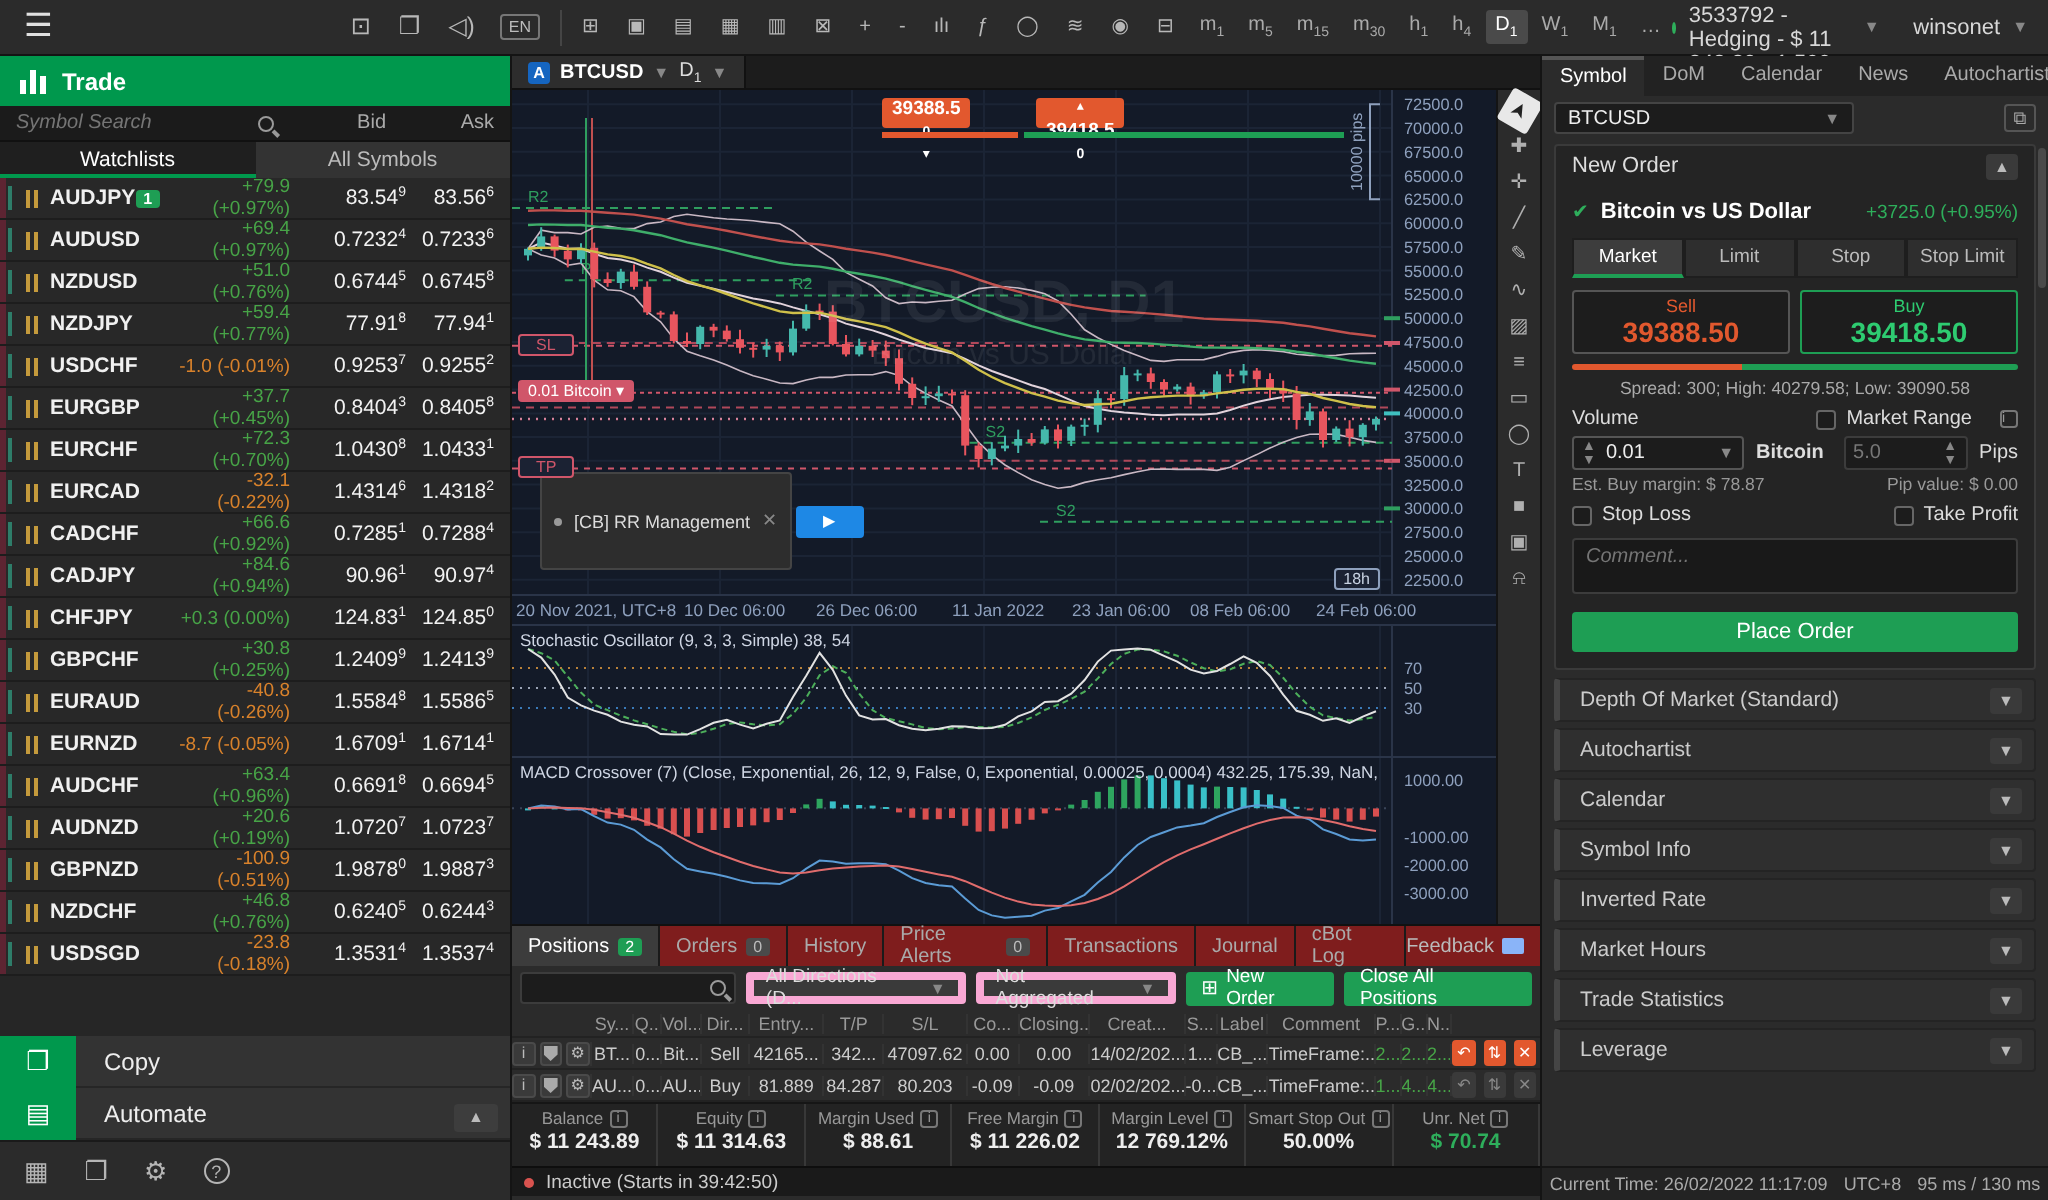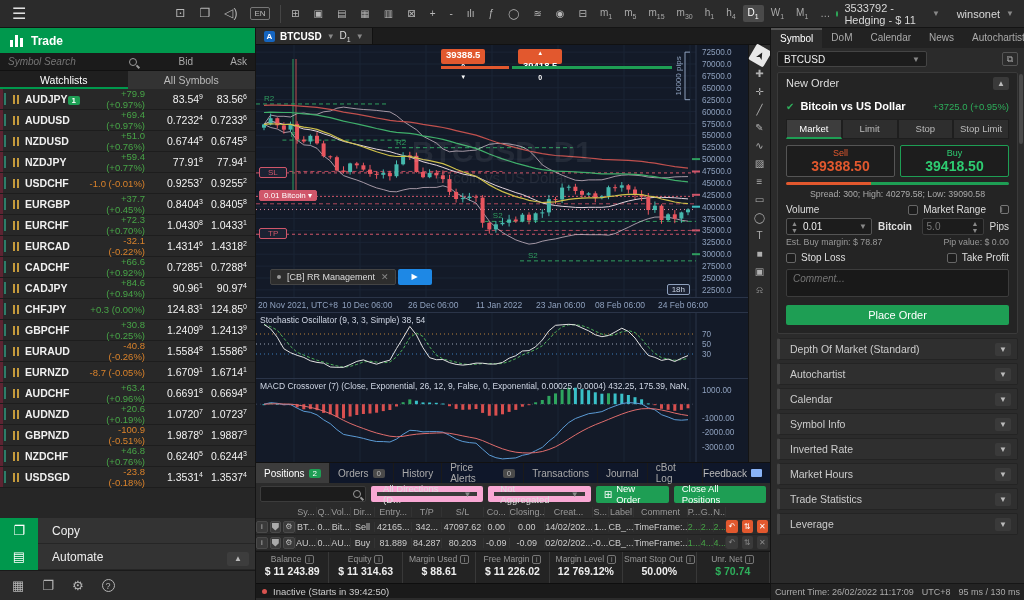--- a/index.html
+++ b/index.html
@@ -75,36 +75,36 @@
   .dt-ico.active { background:#e8e8e8; color:#222; }
   
   .px-chip { position:absolute; top:4px; height:15px; background:#e2582e; color:#fff; font-size:9.5px; font-weight:bold; border-radius:2px; display:flex; align-items:center; padding:0 5px; gap:3px; z-index:6; cursor:pointer;flex-direction:column; }
   .depth-bar { position:absolute; top:21px; height:3px; z-index:6; }
   #watermark { position:absolute; left:50%; top:90px; transform:translateX(-50%); text-align:center; color:rgba(255,255,255,0.07); z-index:1; }
   #watermark .wm1 { font-size:30px; font-weight:bold; }
   #watermark .wm2 { font-size:15px; }
   .lvl-tag { position:absolute; left:3px; border:1px solid #d0566a; color:#d0566a; background:#1b2233; font-size:8px; padding:0 8px; border-radius:2px; z-index:6; }
   .lvl-tag.fill { background:#d0566a; color:#fff; padding:0 4px; }
   #cbot-chip { position:absolute; left:14px; bottom:12px; display:flex; align-items:center; gap:2px; z-index:6; }
-  #cbot-chip .chip-body { background:#2d2d2d; border:1px solid #444; color:#ddd; font-size:9px; padding:2px 6px; border-radius:2px; display:flex; gap:6px; align-items:center; }
+  #cbot-chip .chip-body { background:#2d2d2d; border:1px solid #444; color:#ddd; font-size:9px; padding:18px 6px; border-radius:2px; display:flex; gap:6px; align-items:center; }
   #cbot-chip .play { width:34px; height:16px; background:#1e88e5; border-radius:2px; color:#fff; font-size:8px; text-align:center; line-height:16px; cursor:pointer; }
   #countdown { position:absolute; right:58px; bottom:2px; border:1px solid #8ea0bd; color:#c8d2e2; font-size:8px; padding:0 4px; border-radius:2px; background:#1b2233; z-index:6; }
   
   #bottom { position:absolute; left:0; top:434px; width:514px; bottom:0; background:#2b2b2b; border-top:1px solid #111; }
-  #pos-tabs { height:20px; display:flex; align-items:center; background:#0f172a; }
+  #pos-tabs { height:20px; display:flex; align-items:center; background:#7f1d1d; }
   .pos-tab { padding:0 8px; height:100%; display:flex; align-items:center; gap:4px; color:#aaa; font-size:10px; cursor:pointer; border-right:1px solid #1a1a1a; }
   .pos-tab.active { background:#3c3c3c; color:#fff; }
   .badge { font-size:8px; padding:0 4px; border-radius:2px; background:#4a4a4a; color:#bbb; }
   .badge.green { background:#1e9e54; color:#fff; }
   #feedback { margin-left:auto; display:flex; align-items:center; gap:4px; color:#bbb; font-size:10px; padding-right:8px; cursor:pointer; }
   .bubble { width:11px; height:8px; background:#8ab4f8; border-radius:1px; position:relative; }
   .bubble::after { content:""; position:absolute; left:2px; bottom:-3px; border:3px solid transparent; border-top-color:#8ab4f8; }
   #pos-filter { height:22px; display:flex; align-items:center; gap:5px; padding:0 4px; background:#2b2b2b; }
   #pos-search { width:108px; height:16px; background:#1c1c1c; border:1px solid #3c3c3c; display:flex; align-items:center; justify-content:flex-end; padding-right:4px; border-radius:2px; }
-  .dd { height:16px; background:#3a3a3a; border:6px solid #f9a8d4; color:#ddd; font-size:9.5px; display:flex; align-items:center; gap:6px; padding:0 6px; border-radius:2px; cursor:pointer; }
+  .dd { height:16px; background:#3a3a3a; border:4px solid #f9a8d4; color:#ddd; font-size:9.5px; display:flex; align-items:center; gap:6px; padding:0 6px; border-radius:2px; cursor:pointer; }
   .grn-btn { height:17px; background:#1e9e54; color:#fff; font-size:9.5px; display:flex; align-items:center; gap:4px; padding:0 8px; border-radius:2px; cursor:pointer; }
   #pos-table { font-size:9px; }
   .pt-row { display:flex; align-items:center; height:16px; border-bottom:1px solid #222; }
   .pt-row.head { color:#999; height:14px; }
   .pt-cell { overflow:hidden; white-space:nowrap; text-align:center; border-right:1px solid #333; }
   .pt-icons { display:flex; gap:2px; justify-content:center; align-items:center; }
   .sq-ico { width:12px; height:12px; background:#3a3a3a; border:1px solid #4a4a4a; color:#bbb; font-size:8px; display:flex; align-items:center; justify-content:center; border-radius:2px; cursor:pointer; }
   .shield { width:7px; height:8px; background:#aaa; clip-path:polygon(0 0,100% 0,100% 60%,50% 100%,0 60%); }
   .act-btn { width:13px; height:13px; border-radius:2px; color:#fff; font-size:8px; display:flex; align-items:center; justify-content:center; margin-right:2px; cursor:pointer; }
   .act-btn.on { background:#e2582e; } .act-btn.off { background:#3a3a3a; color:#888; }

